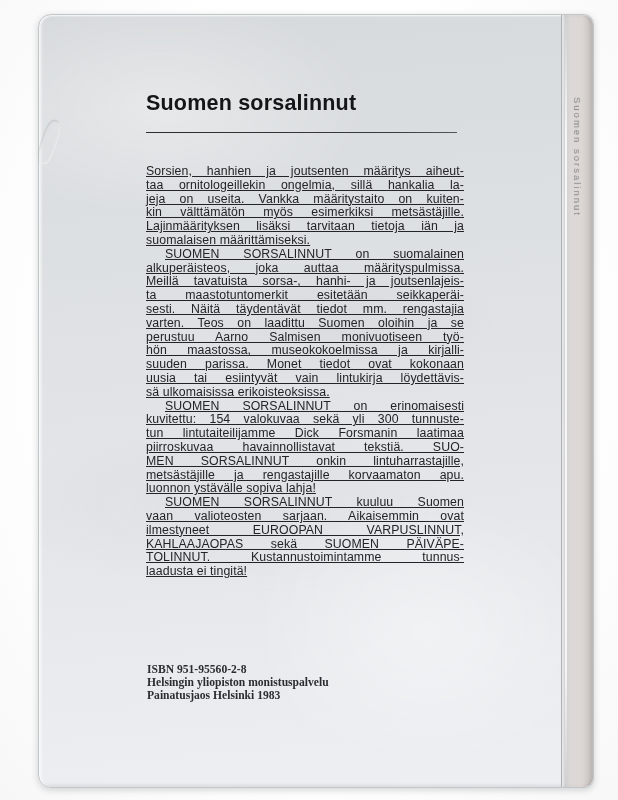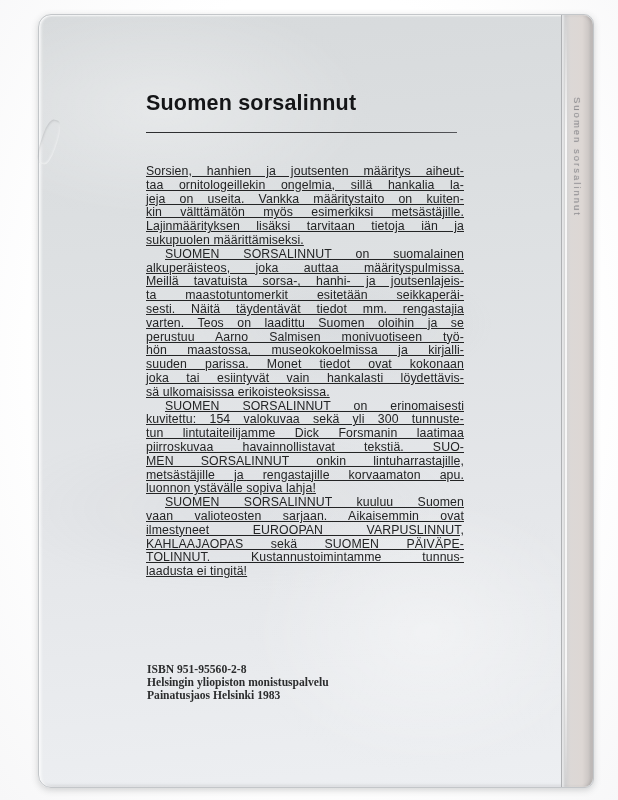--- a/index.html
+++ b/index.html
@@ -161,33 +161,33 @@
 
       <div class="title-rule"></div>
 
       <div class="body-text">
           <div class="paragraph">
             <div class="line">Sorsien, hanhien ja joutsenten määritys aiheut-</div>
             <div class="line">taa ornitologeillekin ongelmia, sillä hankalia la-</div>
             <div class="line">jeja on useita. Vankka määritystaito on kuiten-</div>
             <div class="line">kin välttämätön myös esimerkiksi metsästäjille.</div>
             <div class="line">Lajinmäärityksen lisäksi tarvitaan tietoja iän ja</div>
-            <div class="line last">sukupuolen määrittämiseksi.</div>
+            <div class="line last">suomalaisen määrittämiseksi.</div>
           </div>
           <div class="paragraph">
             <div class="line indent">SUOMEN SORSALINNUT on suomalainen</div>
             <div class="line">alkuperäisteos, joka auttaa määrityspulmissa.</div>
             <div class="line">Meillä tavatuista sorsa-, hanhi- ja joutsenlajeis-</div>
             <div class="line">ta maastotuntomerkit esitetään seikkaperäi-</div>
             <div class="line">sesti. Näitä täydentävät tiedot mm. rengastajia</div>
             <div class="line">varten. Teos on laadittu Suomen oloihin ja se</div>
             <div class="line">perustuu Aarno Salmisen monivuotiseen työ-</div>
             <div class="line">hön maastossa, museokokoelmissa ja kirjalli-</div>
             <div class="line">suuden parissa. Monet tiedot ovat kokonaan</div>
-            <div class="line">joka tai esiintyvät vain hankalasti löydettävis-</div>
+            <div class="line">uusia tai esiintyvät vain lintukirja löydettävis-</div>
             <div class="line last">sä ulkomaisissa erikoisteoksissa.</div>
           </div>
           <div class="paragraph">
             <div class="line indent">SUOMEN SORSALINNUT on erinomaisesti</div>
             <div class="line">kuvitettu: 154 valokuvaa sekä yli 300 tunnuste-</div>
             <div class="line">tun lintutaiteilijamme Dick Forsmanin laatimaa</div>
             <div class="line">piirroskuvaa havainnollistavat tekstiä. SUO-</div>
             <div class="line">MEN SORSALINNUT onkin lintuharrastajille,</div>
             <div class="line">metsästäjille ja rengastajille korvaamaton apu.</div>
             <div class="line last">luonnon ystävälle sopiva lahja!</div>

